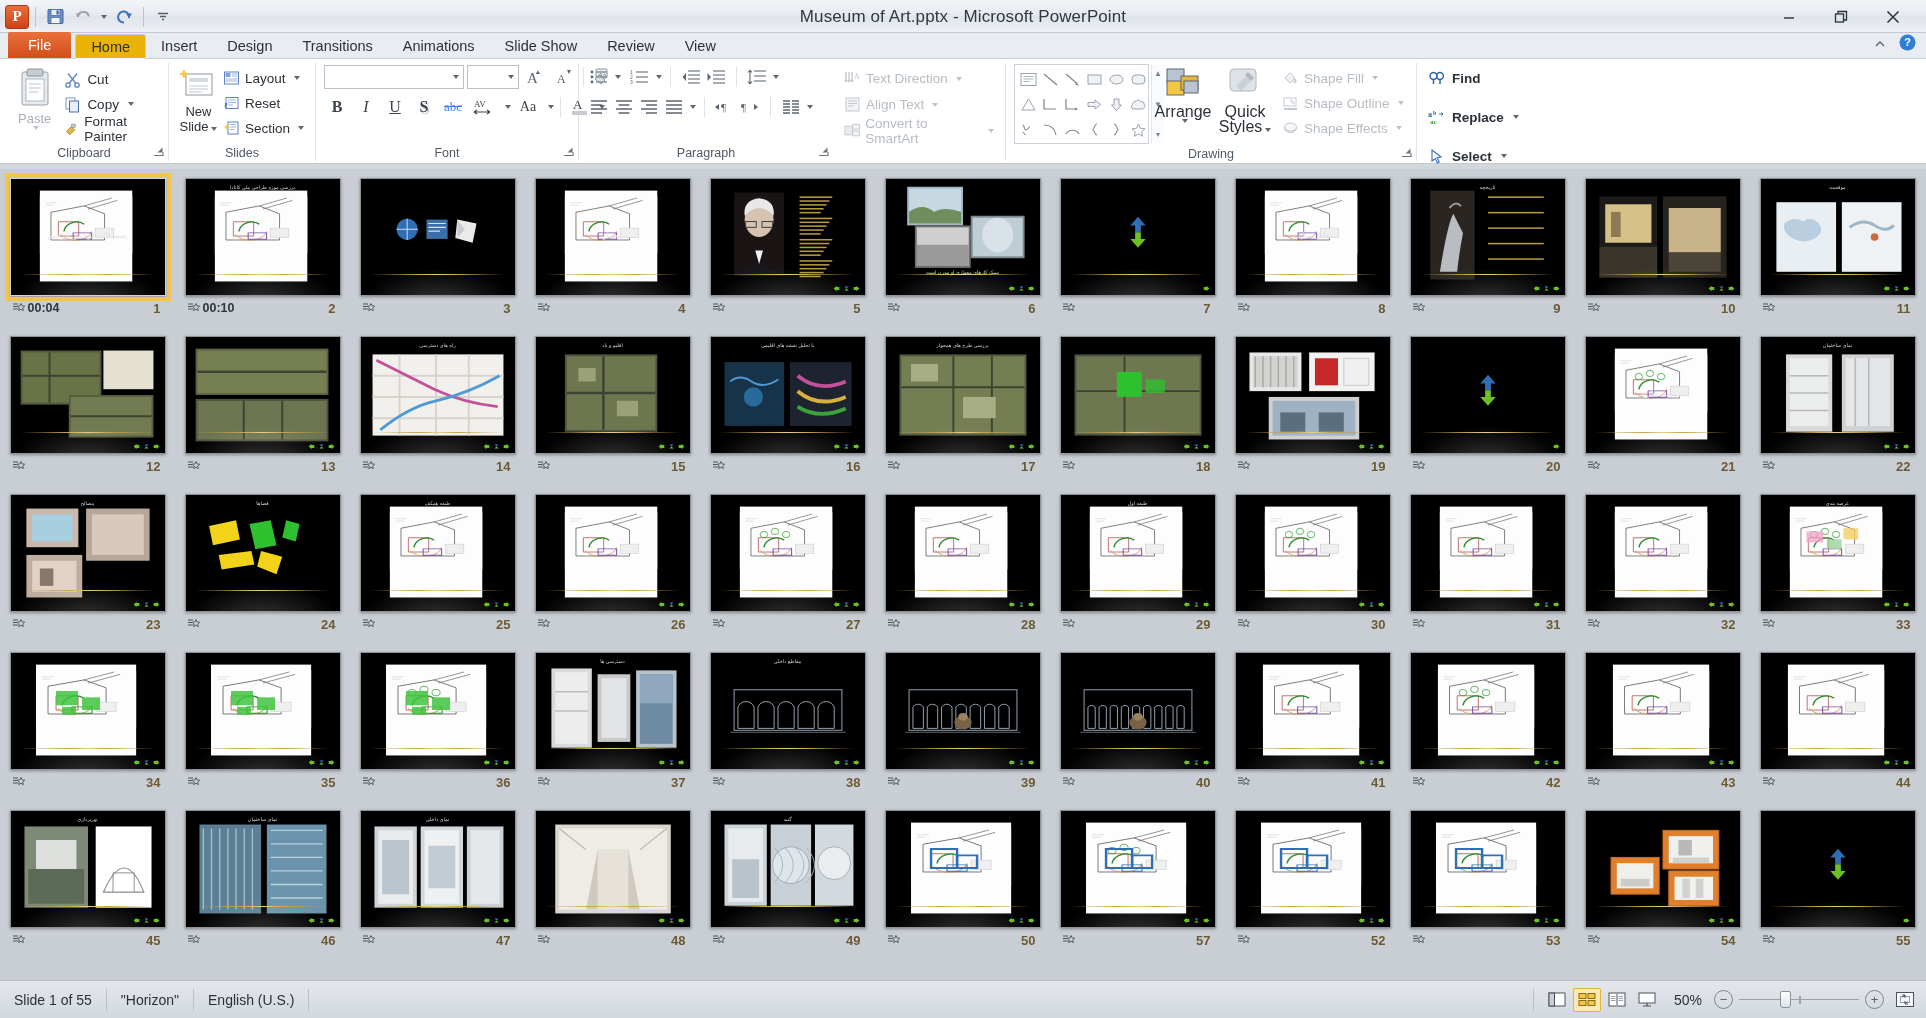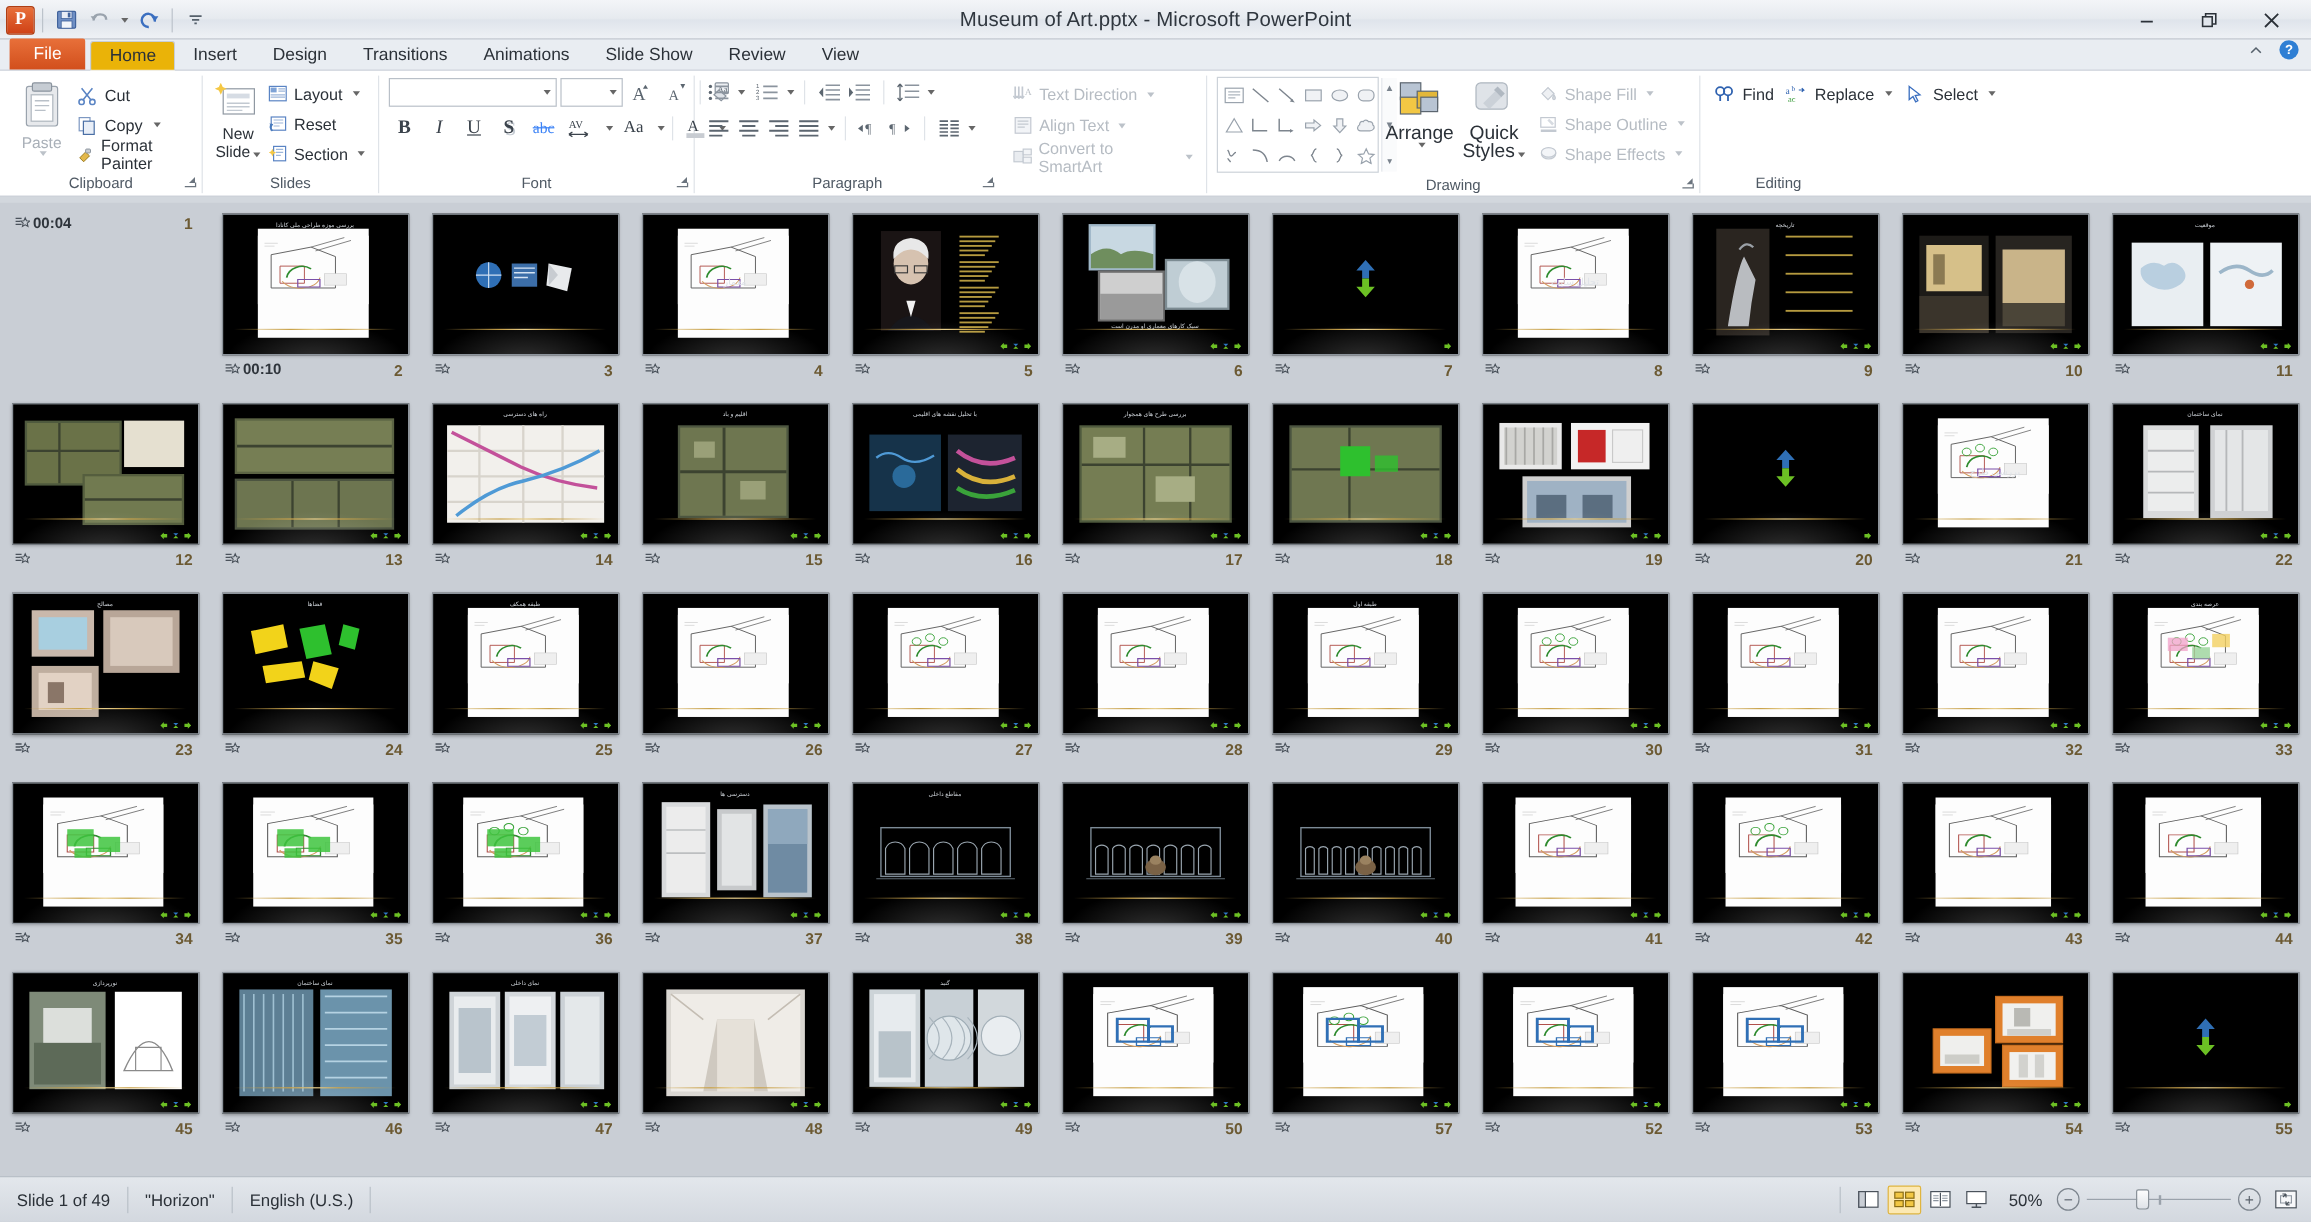--- a/index.html
+++ b/index.html
@@ -107,21 +107,21 @@
   }
   .shapegrid{display:grid;grid-template-columns:repeat(6,22px);grid-template-rows:repeat(3,25px);padding:2px;}
   .shapecell{display:flex;align-items:center;justify-content:center;}
   .galscroll{width:14px;border-left:1px solid #e3e7eb;display:flex;flex-direction:column;justify-content:space-between;align-items:center;padding:2px 0;background:#fafbfc;}
   .galbtn{width:12px;height:13px;display:flex;align-items:center;justify-content:center;font-size:8px;color:#7a838d;}
   .bigbtn{width:56px;display:flex;flex-direction:column;align-items:center;font-size:16px;color:#2b3138;line-height:15px;text-align:center;}
   .shapecmds{display:flex;flex-direction:column;gap:3px;padding-top:3px;}
   .shapecmd{display:flex;align-items:center;gap:5px;font-size:13.5px;color:#b6bcc3;height:22px;padding:0 3px;}
 
   
-  .editcmds{display:flex;flex-direction:row;gap:4px;padding-top:3px;}
+  .editcmds{display:flex;flex-direction:column;gap:17px;padding-top:3px;font-weight:bold;}
   .editcmd{display:flex;align-items:center;gap:6px;font-size:13.5px;color:#2b3138;height:22px;padding:0 3px;}
 
   .caret{ display:inline-block;width:0;height:0;border-left:3.5px solid transparent;border-right:3.5px solid transparent;border-top:4px solid #666;margin-left:3px;}
   .caret.dis{border-top-color:#bcc2c9;}
 
   
   .sorter{
     position:absolute;left:0;top:169px;right:0;bottom:38px;
     background:#c9ced5;overflow:hidden;padding:6px 0 0 0;
   }
@@ -784,20 +784,42 @@
     <div class="grp-label">
       <span>Editing</span>
     </div>
   </div>
 </div>
 
 <div class="sorter">
   <div id="slide-grid">
       <div class="srow">
         <div class="scell">
+          <div class="thumbwrap">
+            <div class="thumb sel">
+              <svg viewBox="0 0 160 120" preserveAspectRatio="none" style="position:absolute;inset:0;width:100%;height:100%">
+                <rect x="30" y="12" width="96" height="94" fill="#fdfdfd"></rect>
+                <g transform="translate(30,18) scale(.96,.82)">
+                  <rect x="0" y="0" width="100" height="72" fill="#fdfdfd"></rect>
+                  <path d="M12 55 L12 20 L48 12 L70 22 L70 55 Z" fill="none" stroke="#5a5a5a" stroke-width=".9"></path>
+                  <path d="M48 12 L78 2" stroke="#6a6a6a" stroke-width=".8"></path>
+                  <path d="M52 16 L84 5" stroke="#6a6a6a" stroke-width=".8"></path>
+                  <path d="M20 50 h22 v-18 h-22z" fill="none" stroke="#b0504a" stroke-width=".9"></path>
+                  <path d="M26 44 a14 14 0 0 1 22 -9" fill="none" stroke="#2e8b2e" stroke-width="1.6"></path>
+                  <path d="M22 48 a18 13 0 0 0 34 -4" fill="none" stroke="#d19a5c" stroke-width="1"></path>
+                  <path d="M36 54 h20 v-8 h-20z" fill="none" stroke="#7b4fa8" stroke-width="1.1"></path>
+                  <rect x="60" y="40" width="20" height="12" fill="#efefef" stroke="#c9c9c9" stroke-width=".6"></rect>
+                  <path d="M6 8 h12M6 11 h9" stroke="#c8c8c8" stroke-width=".6"></path>
+                </g>
+              </svg>
+              <div class="horizon"></div>
+              <div class="goldline"></div>
+              <div class="centertext">بسم الله الرحمن الرحيم</div>
+            </div>
+          </div>
           <div class="meta">
             <span class="meta-left">
               <svg width="13" height="13" viewBox="0 0 13 13">
                 <path d="M1 2h5M1 4.5h4M1 7h5" stroke="#4a525b" stroke-width="1.1"></path>
                 <path d="M9 1.5l1.1 2.4 2.6.3-2 1.8.6 2.6L9 7.3 6.7 8.6l.6-2.6-2-1.8 2.6-.3z" fill="none" stroke="#4a525b" stroke-width=".9"></path>
               </svg>
               <span class="timing">00:04</span>
             </span>
             <span class="snum">1</span>
           </div>
@@ -3010,21 +3032,21 @@
             </span>
             <span class="snum">55</span>
           </div>
         </div>
       </div>
     </div>
 </div>
 
 <div class="statusbar">
   <div class="sb-left">
-    <div class="sb-item">Slide 1 of 49</div>
+    <div class="sb-item">Slide 1 of 55</div>
     <div class="sb-item">"Horizon"</div>
     <div class="sb-item">English (U.S.)</div>
   </div>
   <div class="sb-right">
     <div class="sb-sep"></div>
     <div class="viewbtn">
       <svg width="18" height="15" viewBox="0 0 18 15">
           <rect x="1" y="1" width="16" height="13" fill="#fff" stroke="#4a525b"></rect>
           <rect x="1" y="1" width="5.5" height="13" fill="#c9ced5" stroke="#4a525b"></rect>
         </svg>

